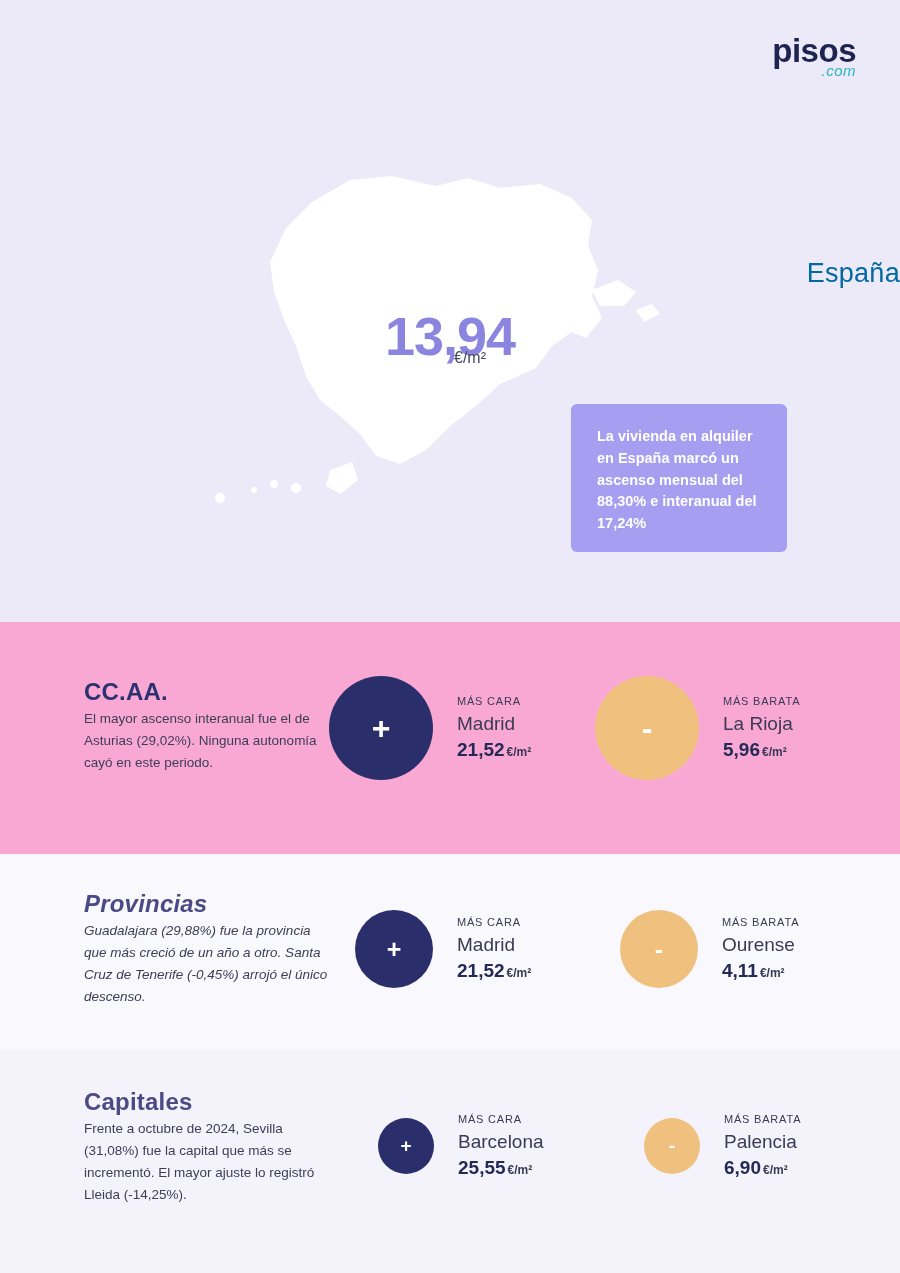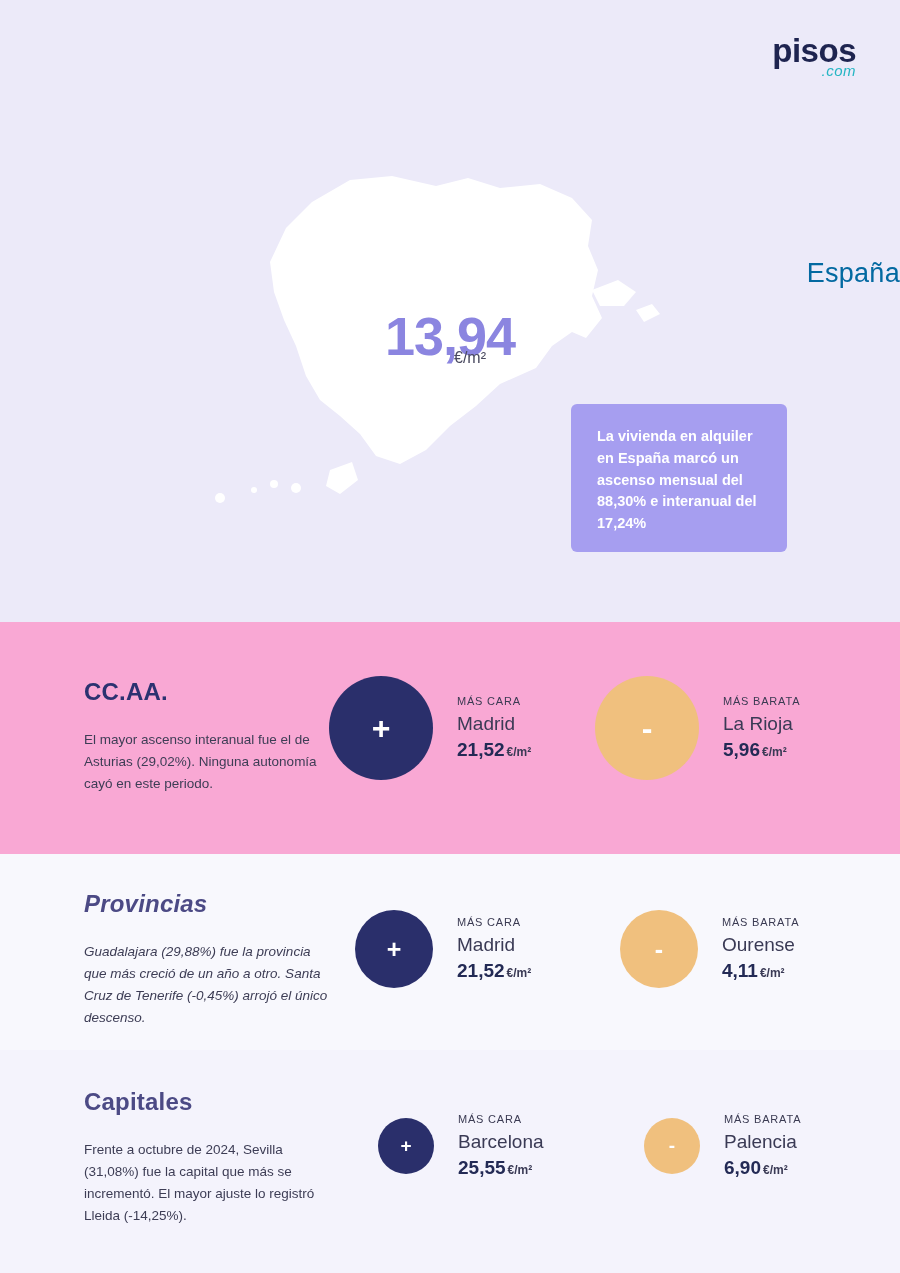--- a/index.html
+++ b/index.html
@@ -126,21 +126,21 @@
     width: 250px;
   }
   .sec-title {
     font-size: 24px;
     font-weight: bold;
     color: #2b3270;
     letter-spacing: 0.2px;
   }
   .sec-title.alt { color: #4c4a85; }
   .sec-desc {
-    margin-top: 23px;
+    margin-top: 2px;
     font-size: 13.5px;
     line-height: 1.62;
     color: #3d3d55;
   }
 
   .stat {
     position: absolute;
     display: flex;
     align-items: center;
   }

